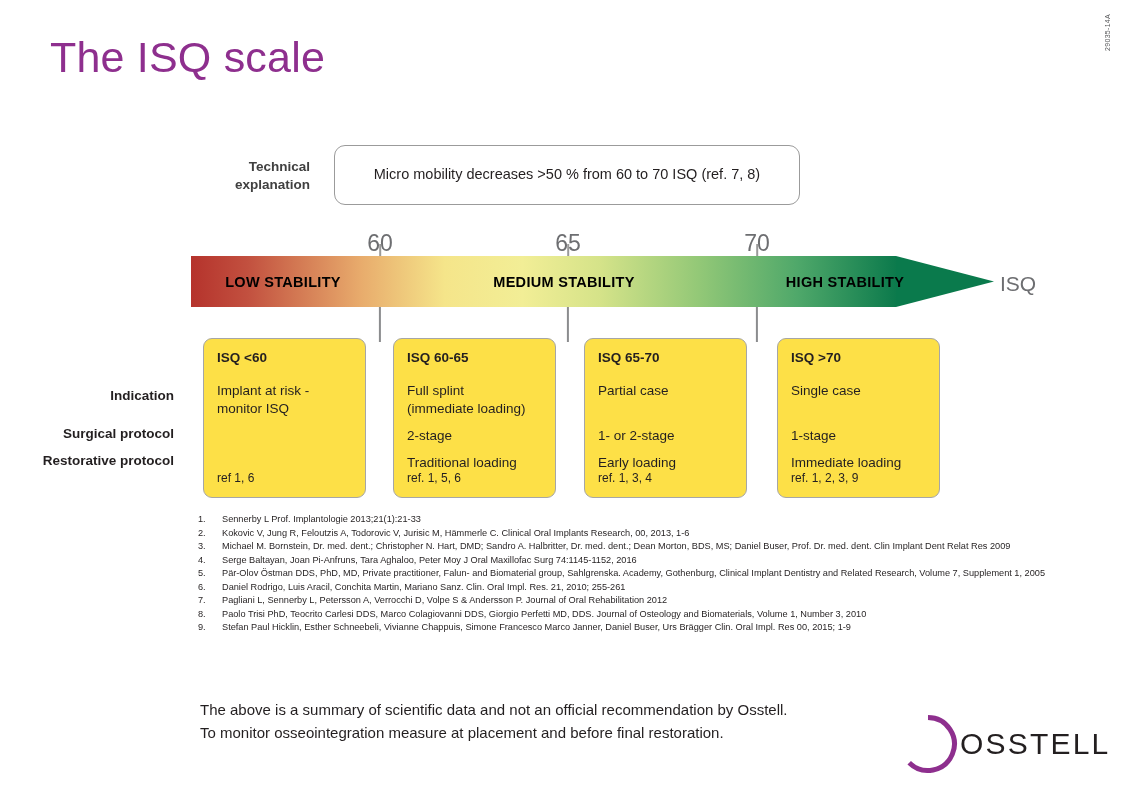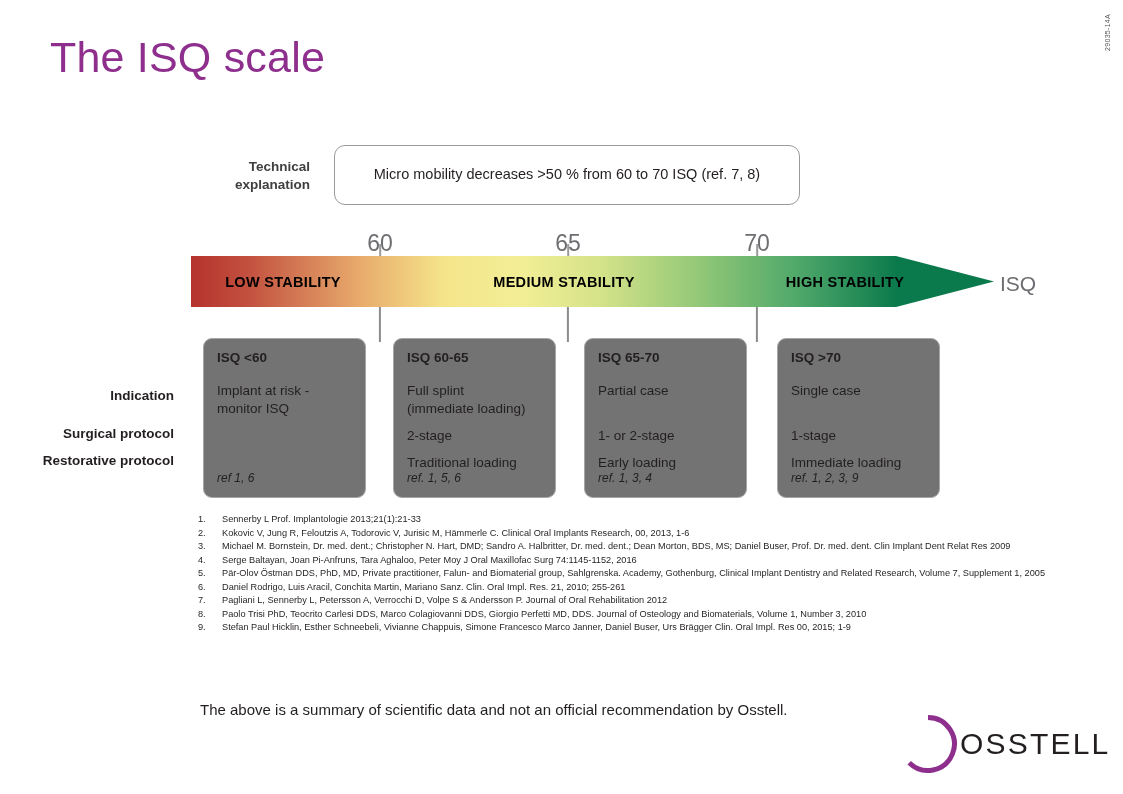--- a/index.html
+++ b/index.html
@@ -143,42 +143,41 @@
   #label-restorative     { top: 453px; }
 
   
   .card {
     position: absolute;
     top: 338px;
     width: 163px;
     height: 160px;
     border: 1.2px solid #a6a6a6;
     border-radius: 9px;
-    background: #737373;
+    background: #fde047;
     box-sizing: border-box;
     padding: 12px 13px 0 13px;
   }
   .card .card-title {
     font-size: 13.5px;
     font-weight: bold;
     margin: 0 0 19px 0;
     line-height: 1.1;
     white-space: nowrap;
   }
   .card .card-line {
     font-size: 13.5px;
     line-height: 1.3;
     color: #231f20;
   }
   .card .card-ref {
     position: absolute;
     left: 13px;
     bottom: 12px;
     font-size: 12px;
-    font-style: italic;
     color: #231f20;
   }
   .slot-indication  { position:absolute; left:13px; top:43px;  width:140px; }
   .slot-surgical    { position:absolute; left:13px; top:88px;  width:140px; }
   .slot-restorative { position:absolute; left:13px; top:115px; width:140px; }
 
   #card-0 { left: 203px; }
   #card-1 { left: 393px; }
   #card-2 { left: 584px; }
   #card-3 { left: 777px; }
@@ -356,20 +355,21 @@
       <div class="ref-text">Paolo Trisi PhD, Teocrito Carlesi DDS, Marco Colagiovanni DDS, Giorgio Perfetti MD, DDS. Journal of Osteology and Biomaterials, Volume 1, Number 3, 2010</div>
     </div>
     <div class="ref-item">
       <div class="ref-num">9.</div>
       <div class="ref-text">Stefan Paul Hicklin, Esther Schneebeli, Vivianne Chappuis, Simone Francesco Marco Janner, Daniel Buser, Urs Brägger Clin. Oral Impl. Res 00, 2015; 1-9</div>
     </div>
   </div>
 
 <div id="disclaimer">
   <div>The above is a summary of scientific data and not an official recommendation by Osstell.</div>
+  <div>To monitor osseointegration measure at placement and before final restoration.</div>
 </div>
 
 <div id="logo">
   <svg width="60" height="60" viewBox="0 0 60 60">
     <path id="logo-ring" d="M30 3.5 A26.5 26.5 0 1 1 11.2 48.8" fill="none" stroke-width="5" stroke-linecap="butt" stroke="#8e2f8e"></path>
   </svg>
   <div id="logo-wordmark">OSSTELL</div>
 </div>
 
 </body></html>

